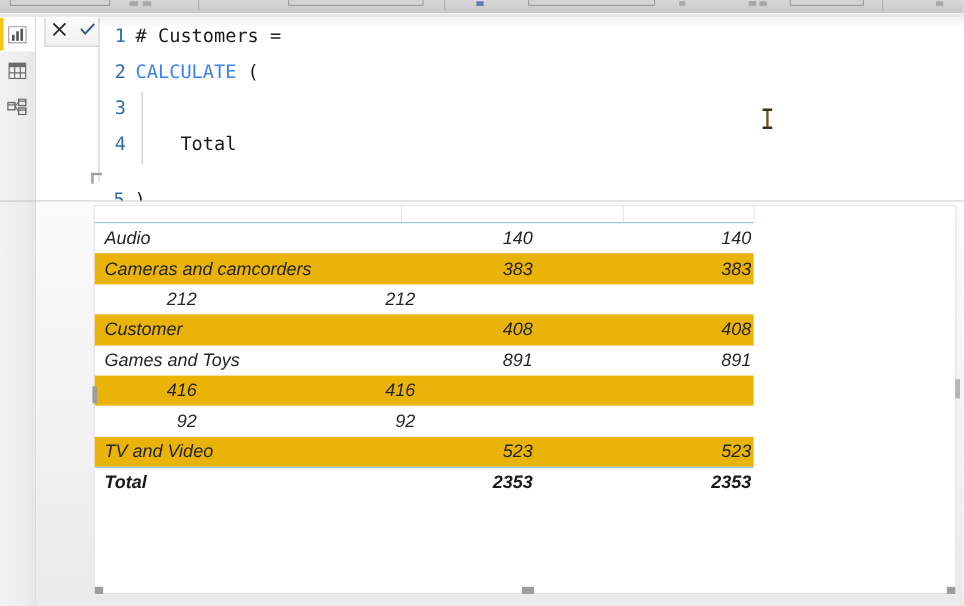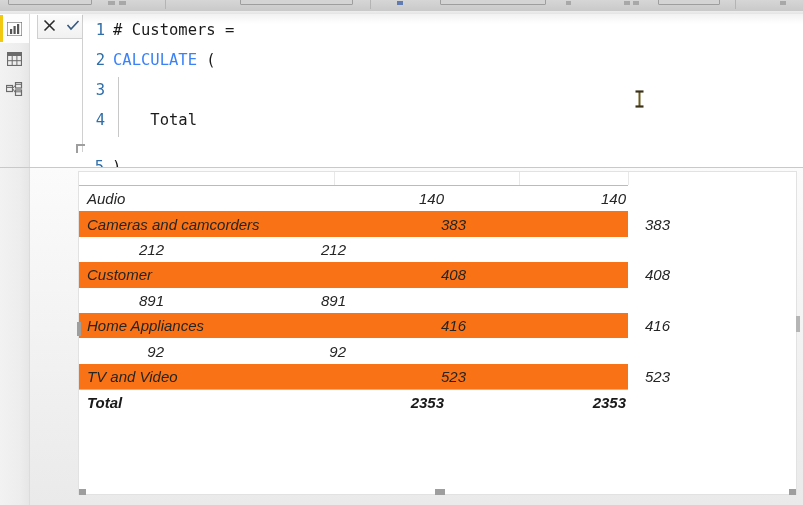--- a/index.html
+++ b/index.html
@@ -196,21 +196,21 @@
     width: 549px;
     border-top: 1px solid #9cc3e5;
   }
   .trow {
     display: flex;
     align-items: center;
     height: 25.4px;
     font-size: 15px;
     color: #252525;
   }
-  .trow.alt { background: #f97316; gap: 22px; }
+  .trow.alt { background: #eab308; }
   .trow.total {
     font-weight: bold;
     border-top: 1px solid #9cc3e5;
     background: #ffffff;
     color: #1a1a1a;
     align-items: center;
   }
   .cat {
     flex: 0 0 280px;
     padding-left: 8px;
@@ -406,26 +406,26 @@
         <span class="num2">212</span>
       </div>
 
       <div class="trow alt">
         <span class="cat">Customer</span>
         <span class="num1">408</span>
         <span class="num2">408</span>
       </div>
 
       <div class="trow">
+        <span class="cat">Games and Toys</span>
         <span class="num1">891</span>
         <span class="num2">891</span>
       </div>
 
       <div class="trow alt">
-        <span class="cat">Home Appliances</span>
         <span class="num1">416</span>
         <span class="num2">416</span>
       </div>
 
       <div class="trow">
         <span class="num1">92</span>
         <span class="num2">92</span>
       </div>
 
       <div class="trow alt">

